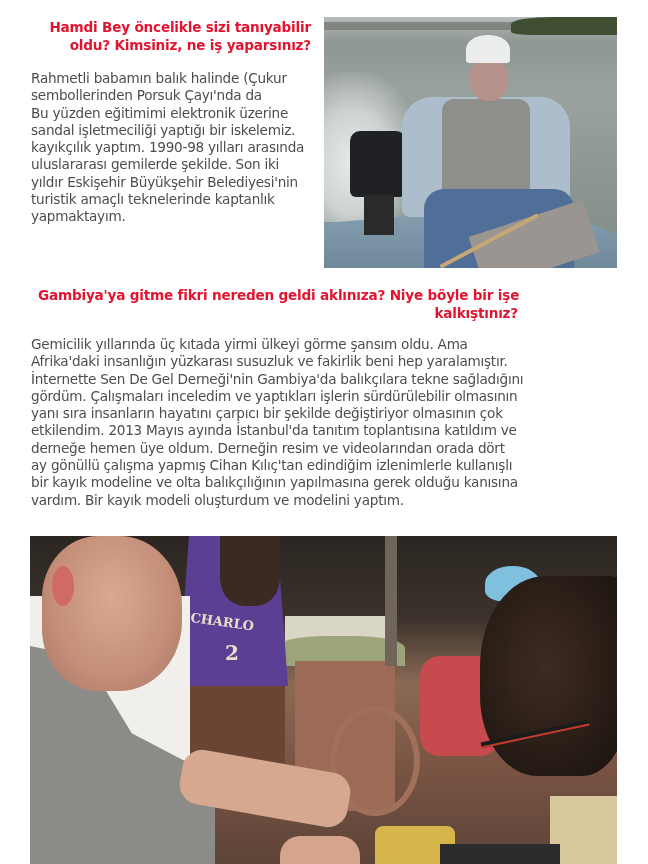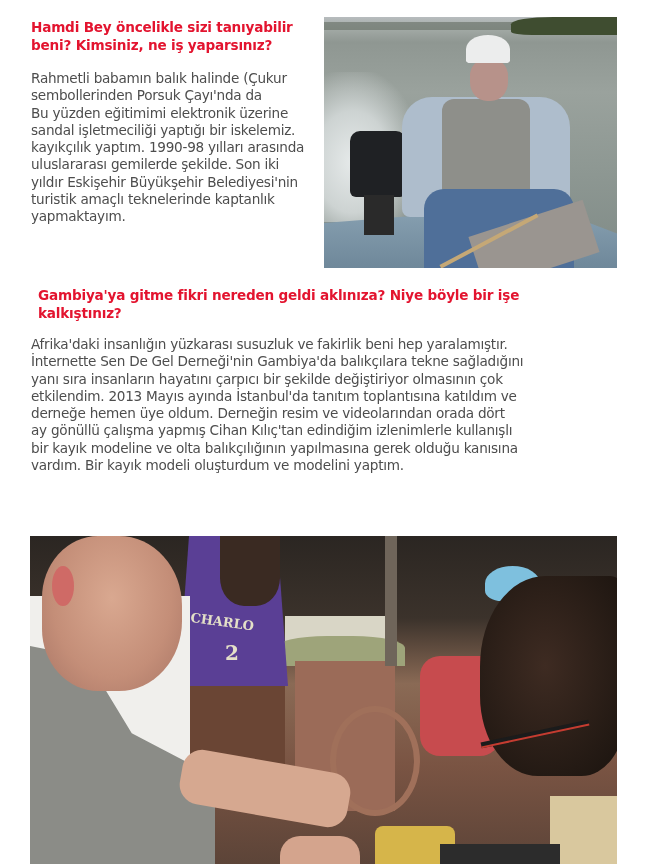--- a/index.html
+++ b/index.html
@@ -20,21 +20,21 @@
       letter-spacing: -0.2px;
     }
     .para {
       position: absolute;
       color: #4d4d4d;
       font-size: 13.6px;
       line-height: 17.3px;
       letter-spacing: -0.25px;
     }
     .para .ln { display: block; white-space: nowrap; }
-    .heading .ln { display: block; white-space: nowrap; }
+    .heading .ln { display: block; white-space: nowrap; text-align: right; }
 
     #h1 { left: 31px; top: 18px; width: 280px; }
     #p1 { left: 31px; top: 70px; width: 290px; }
     #h2 { left: 38px; top: 286px; width: 480px; }
     #p2 { left: 31px; top: 336px; width: 560px; }
 
     
     .photo { position: absolute; overflow: hidden; }
     #photo-boat {
       left: 324px; top: 17px; width: 293px; height: 251px;
@@ -194,21 +194,21 @@
     #photo-group .hands {
       position: absolute; left: 250px; top: 300px; width: 80px; height: 28px;
       background: #d4a48d; border-radius: 20px 20px 0 0;
     }
   </style>
 </head>
 <body>
 
 <div class="heading" id="h1">
   <span class="ln">Hamdi Bey öncelikle sizi tanıyabilir</span>
-  <span class="ln">beni? Kimsiniz, ne iş yaparsınız?</span>
+  <span class="ln">oldu? Kimsiniz, ne iş yaparsınız?</span>
 </div>
 
 <div class="para" id="p1">
   <span class="ln">Rahmetli babamın balık halinde (Çukur</span>
   <span class="ln">sembollerinden Porsuk Çayı'nda da</span>
   <span class="ln">Bu yüzden eğitimimi elektronik üzerine</span>
   <span class="ln">sandal işletmeciliği yaptığı bir iskelemiz.</span>
   <span class="ln">kayıkçılık yaptım. 1990-98 yılları arasında</span>
   <span class="ln">uluslararası gemilerde şekilde. Son iki</span>
   <span class="ln">yıldır Eskişehir Büyükşehir Belediyesi'nin</span>
@@ -231,22 +231,24 @@
   <div class="net"></div>
   <div class="stick"></div>
 </div>
 
 <div class="heading" id="h2">
   <span class="ln">Gambiya'ya gitme fikri nereden geldi aklınıza? Niye böyle bir işe</span>
   <span class="ln">kalkıştınız?</span>
 </div>
 
 <div class="para" id="p2">
+  <span class="ln">Gemicilik yıllarında üç kıtada yirmi ülkeyi görme şansım oldu. Ama</span>
   <span class="ln">Afrika'daki insanlığın yüzkarası susuzluk ve fakirlik beni hep yaralamıştır.</span>
   <span class="ln">İnternette Sen De Gel Derneği'nin Gambiya'da balıkçılara tekne sağladığını</span>
+  <span class="ln">gördüm. Çalışmaları inceledim ve yaptıkları işlerin sürdürülebilir olmasının</span>
   <span class="ln">yanı sıra insanların hayatını çarpıcı bir şekilde değiştiriyor olmasının çok</span>
   <span class="ln">etkilendim. 2013 Mayıs ayında İstanbul'da tanıtım toplantısına katıldım ve</span>
   <span class="ln">derneğe hemen üye oldum. Derneğin resim ve videolarından orada dört</span>
   <span class="ln">ay gönüllü çalışma yapmış Cihan Kılıç'tan edindiğim izlenimlerle kullanışlı</span>
   <span class="ln">bir kayık modeline ve olta balıkçılığının yapılmasına gerek olduğu kanısına</span>
   <span class="ln">vardım. Bir kayık modeli oluşturdum ve modelini yaptım.</span>
 </div>
 
 <div class="photo" id="photo-group">
   <div class="sky"></div>

